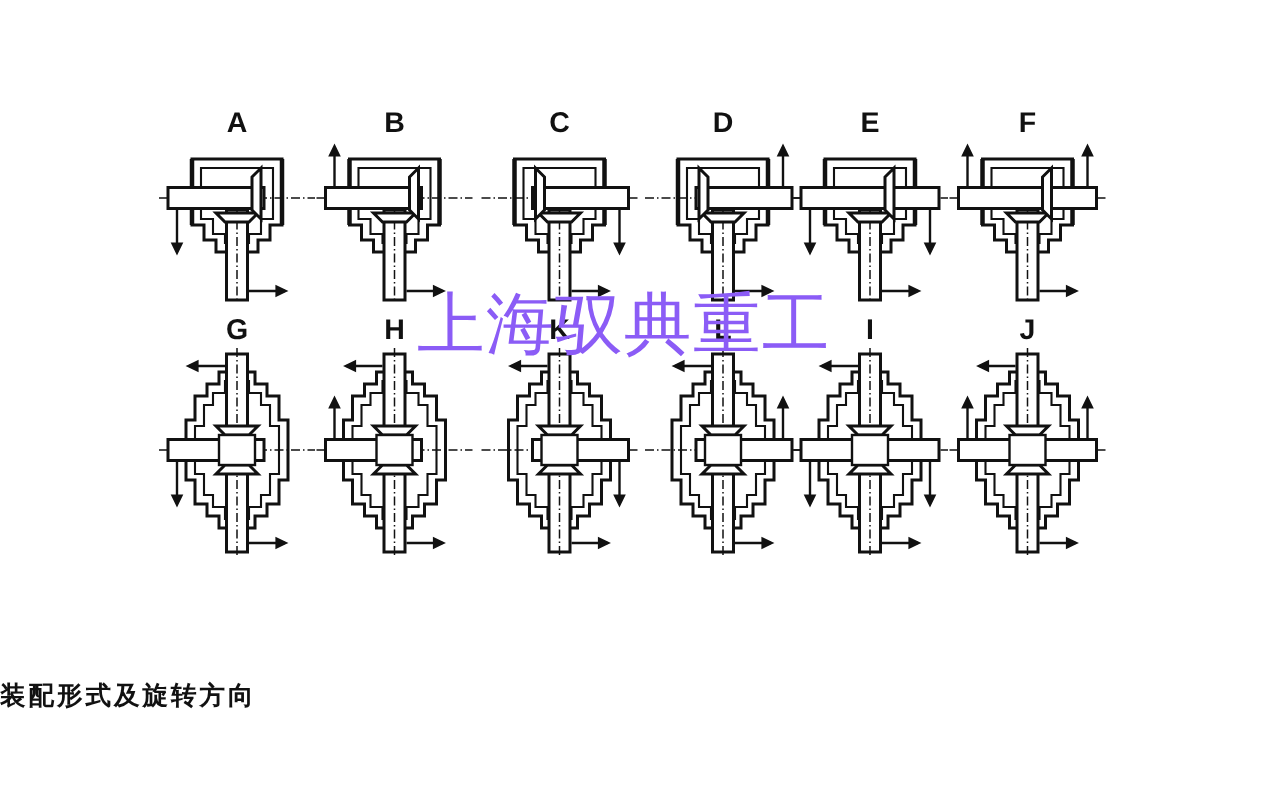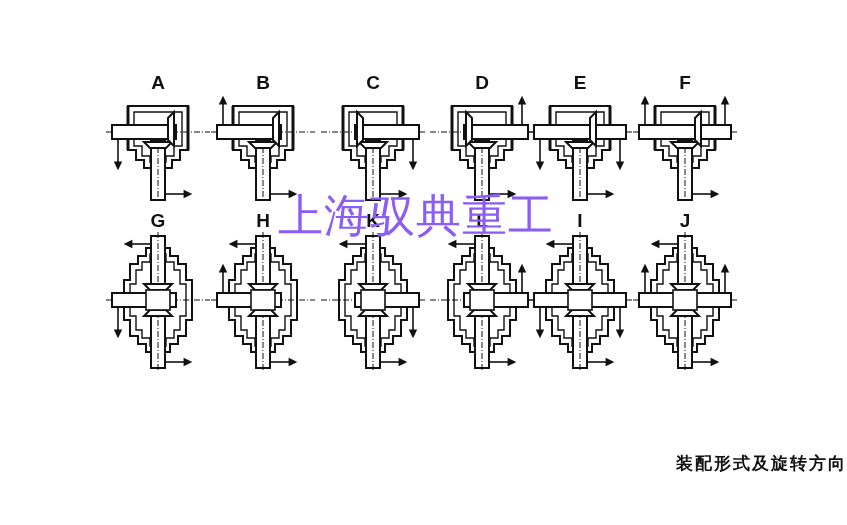--- a/index.html
+++ b/index.html
@@ -4,21 +4,21 @@
 <style>
   html, body { margin: 0; padding: 0; background: #ffffff; }
   body { width: 847px; height: 525px; position: relative; overflow: hidden;
          font-family: "DejaVu Sans", "Liberation Sans", sans-serif; }
   .label { position: absolute; font-family: "Liberation Sans", "DejaVu Sans", sans-serif;
            font-weight: bold; font-size: 19px; color: #111; text-align: center; width: 40px; }
   svg.diag { position: absolute; overflow: visible; }
   .watermark { position: absolute; left: 278px; top: 186px; font-size: 45px; color: #8b5cf6;
                letter-spacing: 1px; font-family: "DejaVu Sans", sans-serif; white-space: nowrap;
                pointer-events: none; }
-  .caption { position: absolute; left: 0; width: 847px; top: 452px; text-align: right;
+  .caption { position: absolute; left: 0; width: 847px; top: 452px; text-align: left;
              font-size: 17px; font-weight: bold; color: #111; letter-spacing: 2px;
              font-family: "DejaVu Sans", sans-serif; }
 </style>
 </head>
 <body>
 
 <div id="root">
     <div class="label" style="left: 138px; top: 72px;">A</div>
     <svg class="diag" width="140" height="180" style="left: 88px; top: 42px;">
       <g transform="translate(70,90)" fill="none" stroke="#111111" stroke-width="2">

